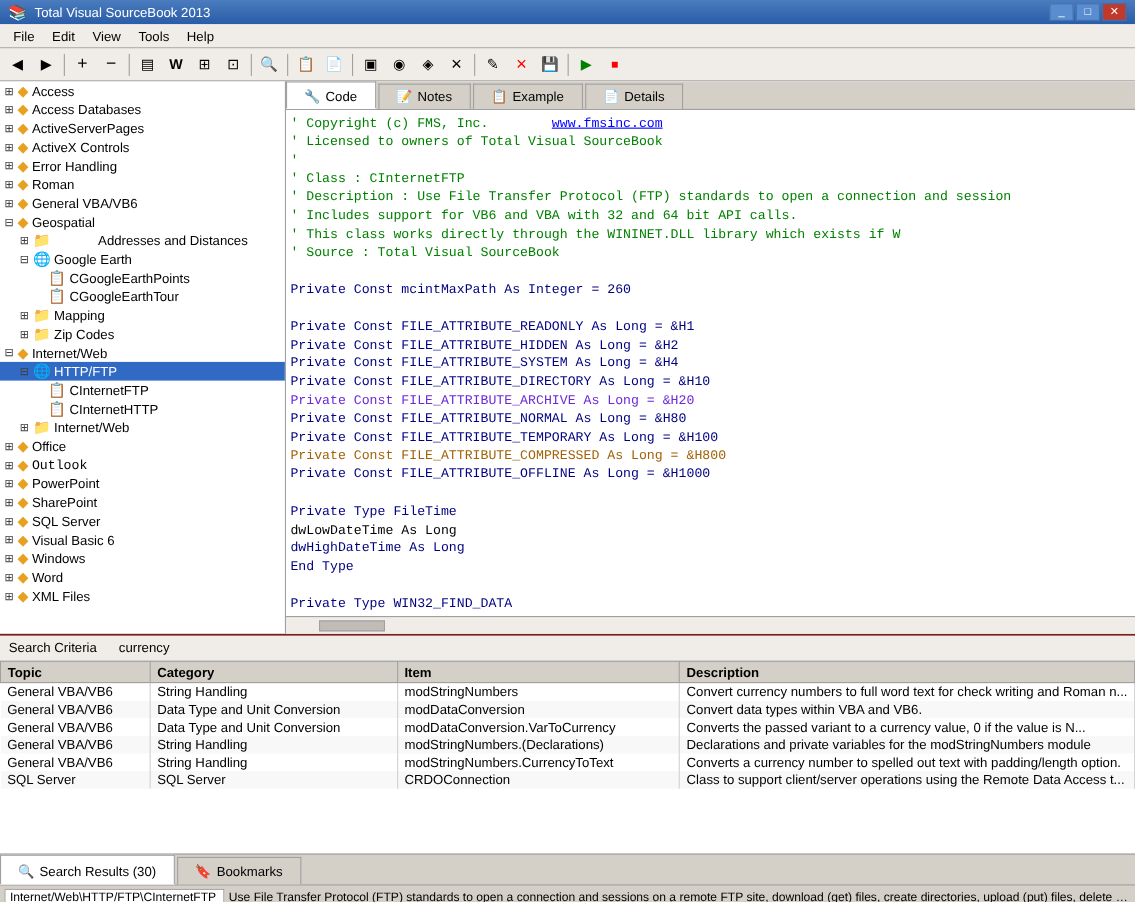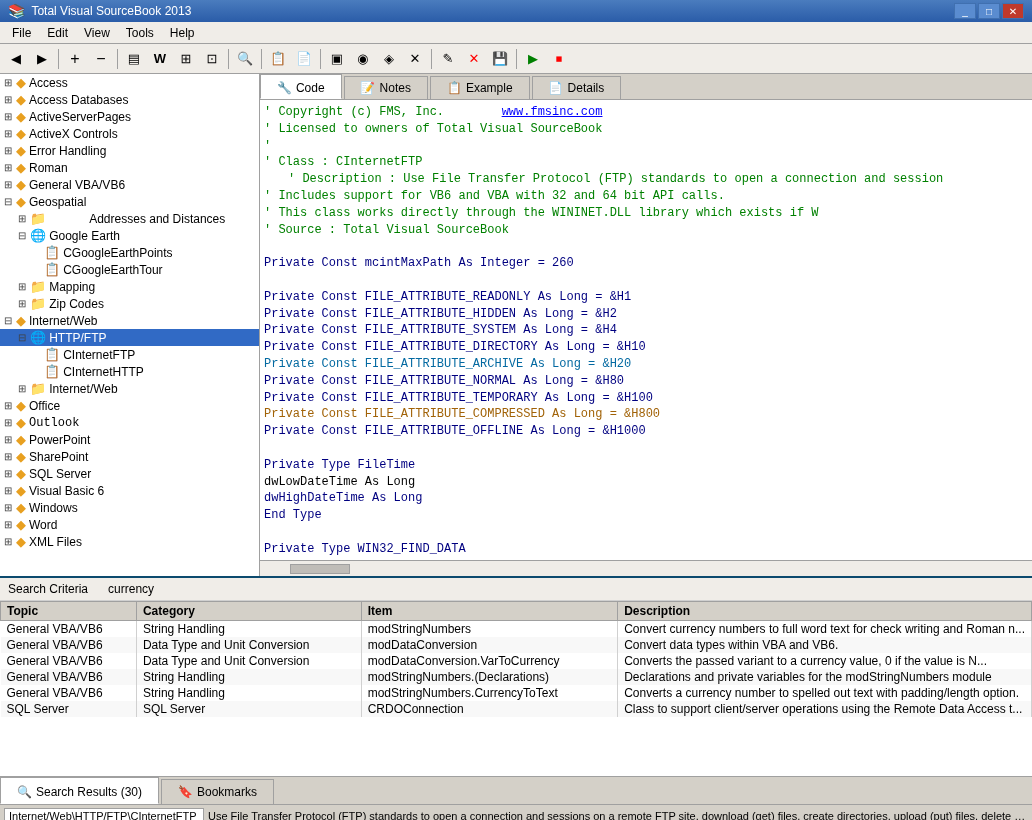--- a/index.html
+++ b/index.html
@@ -37,21 +37,21 @@
     .tab { padding: 4px 16px; cursor: pointer; display: flex; align-items: center; gap: 4px; font-size: 12px; border: 1px solid #a0a0a0; border-bottom: none; background: #d4d0c8; margin-right: 2px; margin-top: 2px; }
     .tab.active { background: white; border-bottom: 1px solid white; margin-top: 0; padding-top: 6px; }
     
     
     #code-area { flex: 1; overflow-y: auto; overflow-x: auto; padding: 4px; font-family: 'Courier New', monospace; font-size: 12px; background: white; color: #000080; line-height: 1.4; }
     
     
     #code-hscroll { height: 16px; background: #f0ede8; border-top: 1px solid #a0a0a0; display: flex; align-items: center; }
     
     
-    #search-panel { height: 200px; background: white; display: flex; flex-direction: column; border-top: 2px solid #0c4a6e; }
+    #search-panel { height: 200px; background: white; display: flex; flex-direction: column; border-top: 2px solid #7f1d1d; }
     #search-criteria { padding: 4px 8px; font-size: 12px; border-bottom: 1px solid #d0d0d0; background: #f0ede8; }
     #search-table { flex: 1; overflow-y: auto; }
     table { width: 100%; border-collapse: collapse; font-size: 12px; }
     thead tr { background: #d4d0c8; }
     th { padding: 2px 6px; border: 1px solid #a0a0a0; text-align: left; font-weight: bold; white-space: nowrap; }
     td { padding: 1px 6px; border-right: 1px solid #d0d0d0; white-space: nowrap; overflow: hidden; text-overflow: ellipsis; }
     tr:nth-child(even) { background: #f8f8f8; }
     
     
     #bottom-tabs { height: 28px; display: flex; background: #d4d0c8; border-top: 1px solid #a0a0a0; }
@@ -280,32 +280,32 @@
         <span>📄</span>
         <span>Details</span>
       </div>
     </div>
 
     <div id="code-area">
     <div style="color: rgb(0, 128, 0);">' Copyright (c) FMS, Inc.&nbsp;&nbsp;&nbsp;&nbsp;&nbsp;&nbsp;&nbsp;&nbsp;<span style="color:#0000ff; text-decoration:underline;">www.fmsinc.com</span></div>
         <div style="color: rgb(0, 128, 0);">' Licensed to owners of Total Visual SourceBook</div>
         <div style="color: rgb(0, 128, 0);">'</div>
         <div style="color: rgb(0, 128, 0);">' Class       : CInternetFTP</div>
-        <div style="color: rgb(0, 128, 0); margin-left: 24px;">' Description : Use File Transfer Protocol (FTP) standards to open a connection and session</div>
+        <div style="color: rgb(0, 128, 0);">' Description : Use File Transfer Protocol (FTP) standards to open a connection and session</div>
         <div style="color: rgb(0, 128, 0);">'               Includes support for VB6 and VBA with 32 and 64 bit API calls.</div>
         <div style="color: rgb(0, 128, 0);">'               This class works directly through the WININET.DLL library which exists if W</div>
         <div style="color: rgb(0, 128, 0);">' Source      : Total Visual SourceBook</div>
         <div>&nbsp;</div>
         <div style="color: rgb(0, 0, 128);">Private Const mcintMaxPath As Integer = 260</div>
         <div>&nbsp;</div>
         <div style="color: rgb(0, 0, 128);">Private Const FILE_ATTRIBUTE_READONLY As Long = &amp;H1</div>
         <div style="color: rgb(0, 0, 128);">Private Const FILE_ATTRIBUTE_HIDDEN As Long = &amp;H2</div>
         <div style="color: rgb(0, 0, 128);">Private Const FILE_ATTRIBUTE_SYSTEM As Long = &amp;H4</div>
         <div style="color: rgb(0, 0, 128);">Private Const FILE_ATTRIBUTE_DIRECTORY As Long = &amp;H10</div>
-        <div style="color: #0369a1;">Private Const FILE_ATTRIBUTE_ARCHIVE As Long = &amp;H20</div>
+        <div style="color: #6d28d9;">Private Const FILE_ATTRIBUTE_ARCHIVE As Long = &amp;H20</div>
         <div style="color: rgb(0, 0, 128);">Private Const FILE_ATTRIBUTE_NORMAL As Long = &amp;H80</div>
         <div style="color: rgb(0, 0, 128);">Private Const FILE_ATTRIBUTE_TEMPORARY As Long = &amp;H100</div>
         <div style="color: #a16207;">Private Const FILE_ATTRIBUTE_COMPRESSED As Long = &amp;H800</div>
         <div style="color: rgb(0, 0, 128);">Private Const FILE_ATTRIBUTE_OFFLINE As Long = &amp;H1000</div>
         <div>&nbsp;</div>
         <div style="color: rgb(0, 0, 128);">Private Type FileTime</div>
         <div style="color: #000000;">  dwLowDateTime As Long</div>
         <div style="color: rgb(0, 0, 128);">  dwHighDateTime As Long</div>
         <div style="color: rgb(0, 0, 128);">End Type</div>
         <div>&nbsp;</div>

